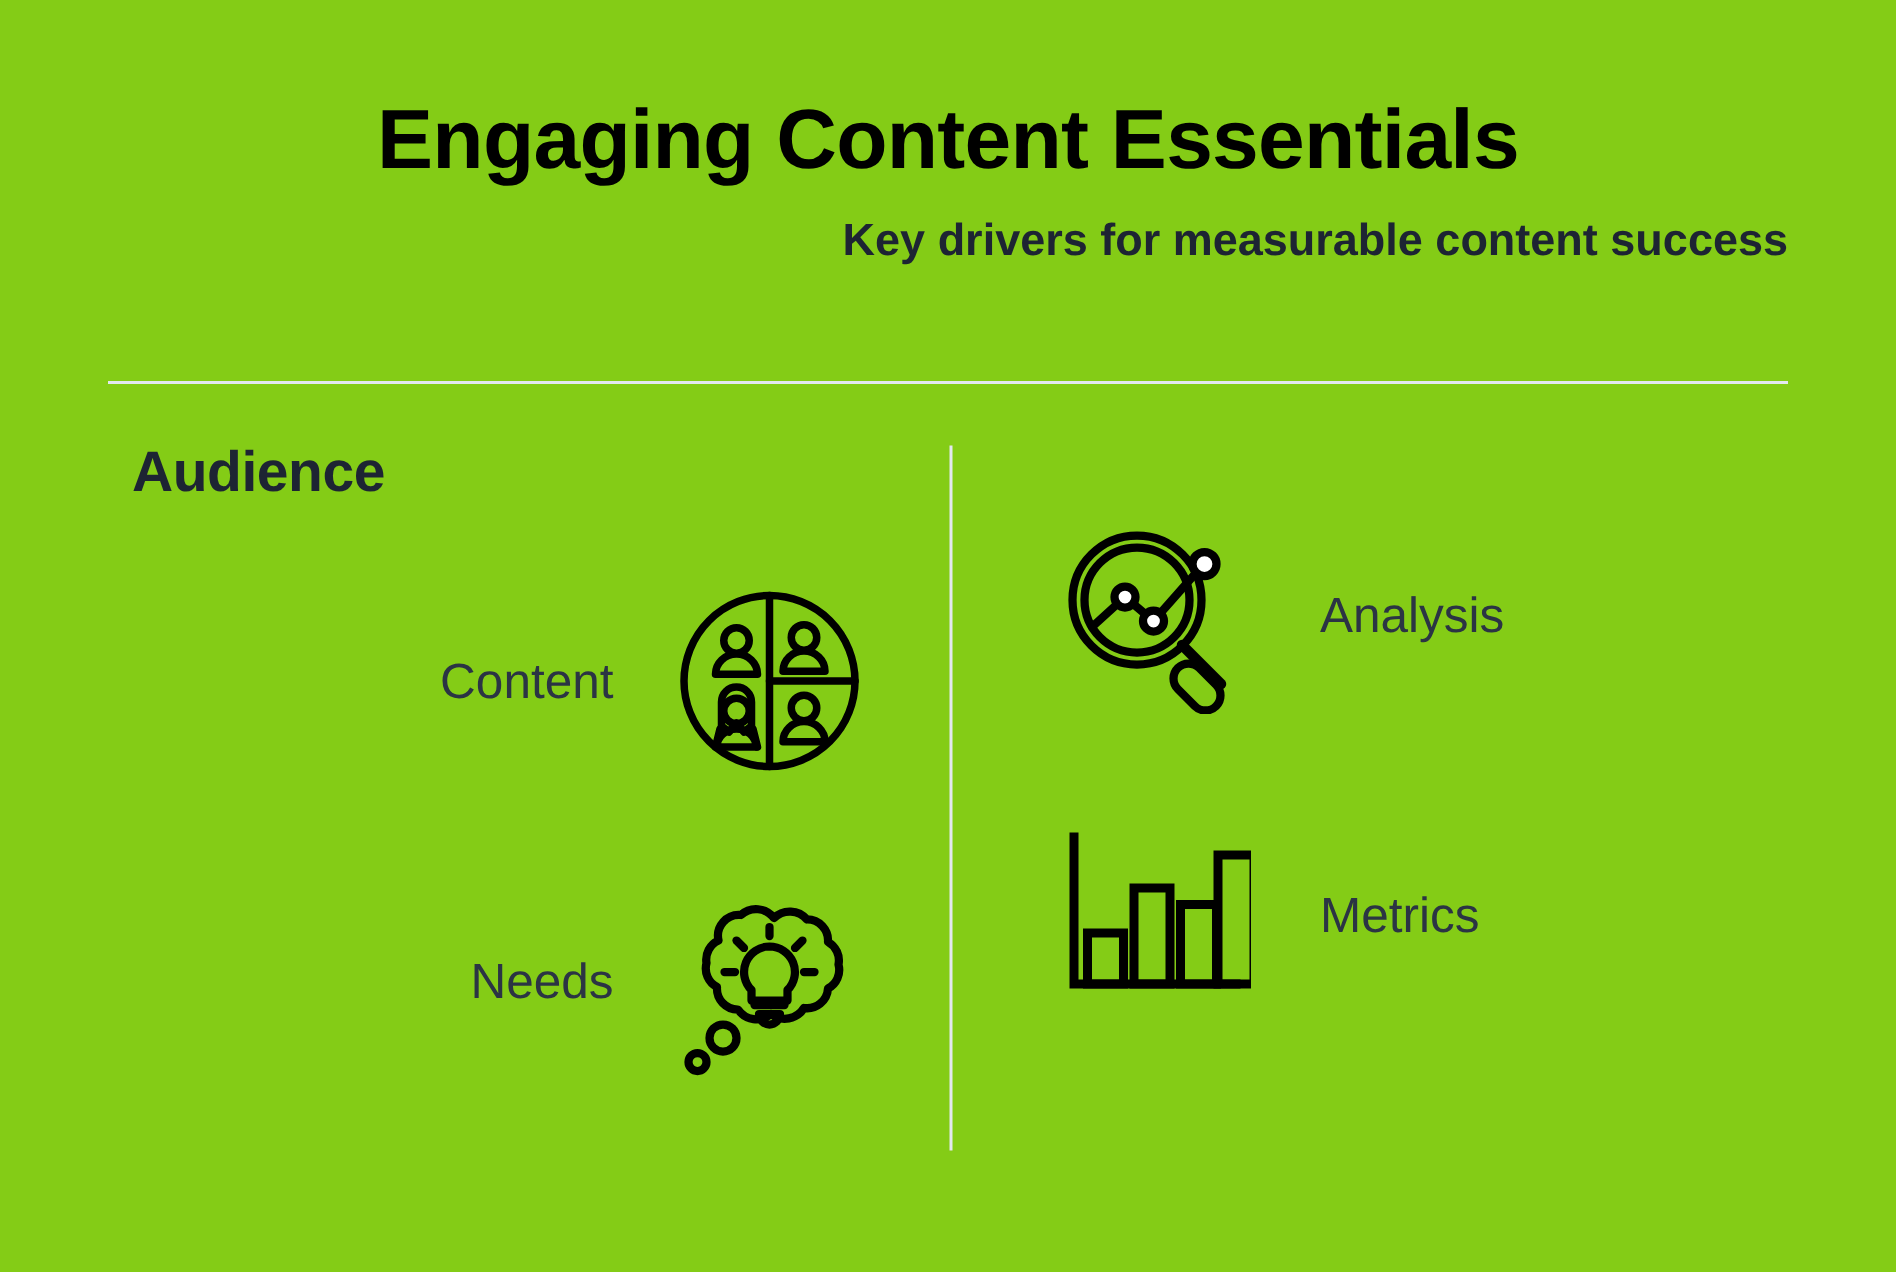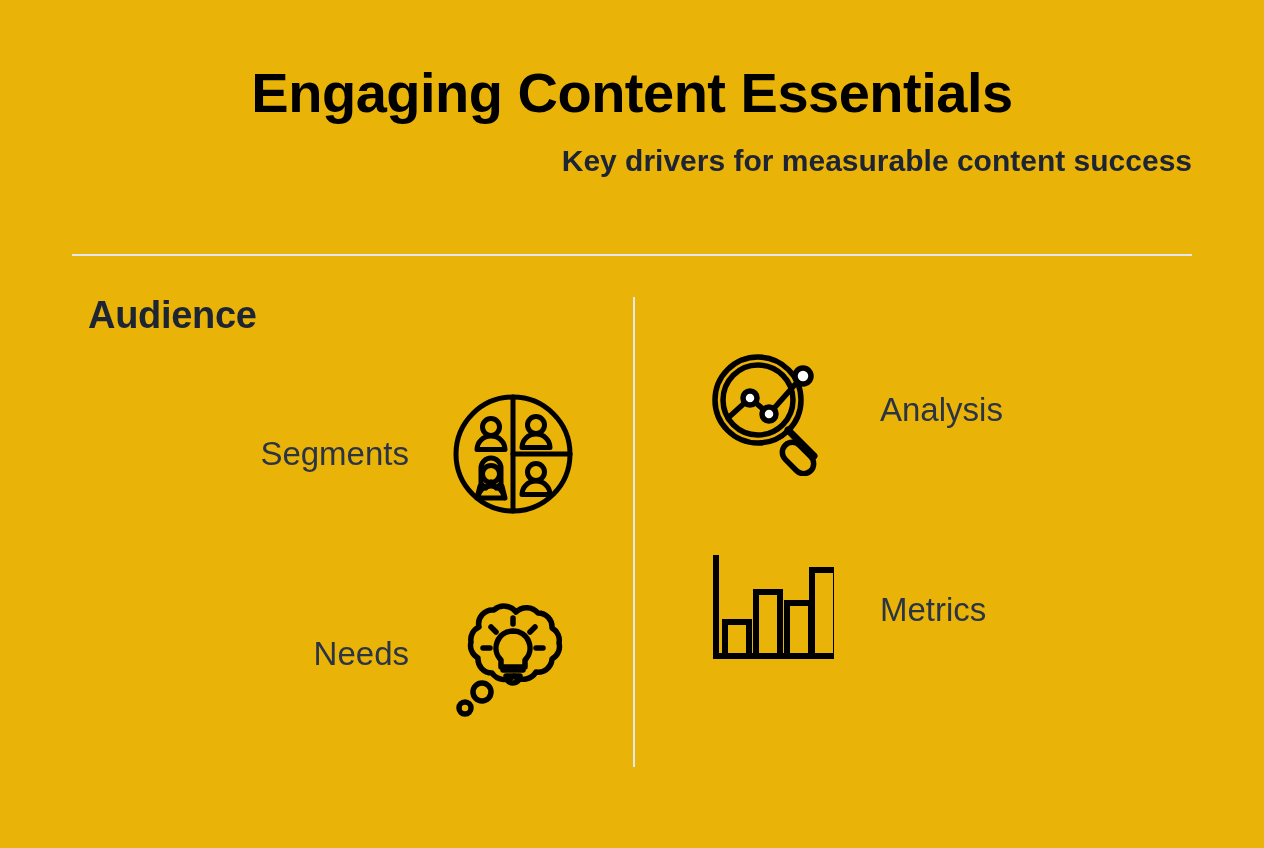--- a/index.html
+++ b/index.html
@@ -13,21 +13,21 @@
   body {
     font-family: "Liberation Sans", sans-serif;
     color: #1d2433;
     position: relative;
     overflow: hidden;
   }
 
   .slide {
     position: absolute;
     inset: 0;
-    background: #eab308;
+    background: #84cc16;
   }
 
   
   .header {
     position: absolute;
     left: 72px;
     right: 72px;
     top: 62px;
     text-align: center;
   }
@@ -155,21 +155,21 @@
   <div class="columns">
 
     <div class="col-divider"></div>
 
     <div class="column left">
       <div class="col-heading">Audience</div>
 
       <div class="items">
 
         <div class="item">
-          <span class="item-label">Segments</span>
+          <span class="item-label">Content</span>
 
           <span class="item-icon">
             <svg viewBox="0 0 132 132" fill="none" stroke="#000000" stroke-width="5" stroke-linecap="round" stroke-linejoin="round">
 
               <circle cx="66" cy="66" r="57"></circle>
 
               <line x1="66" y1="9" x2="66" y2="123"></line>
 
               <line x1="66" y1="66" x2="123" y2="66"></line>
 

